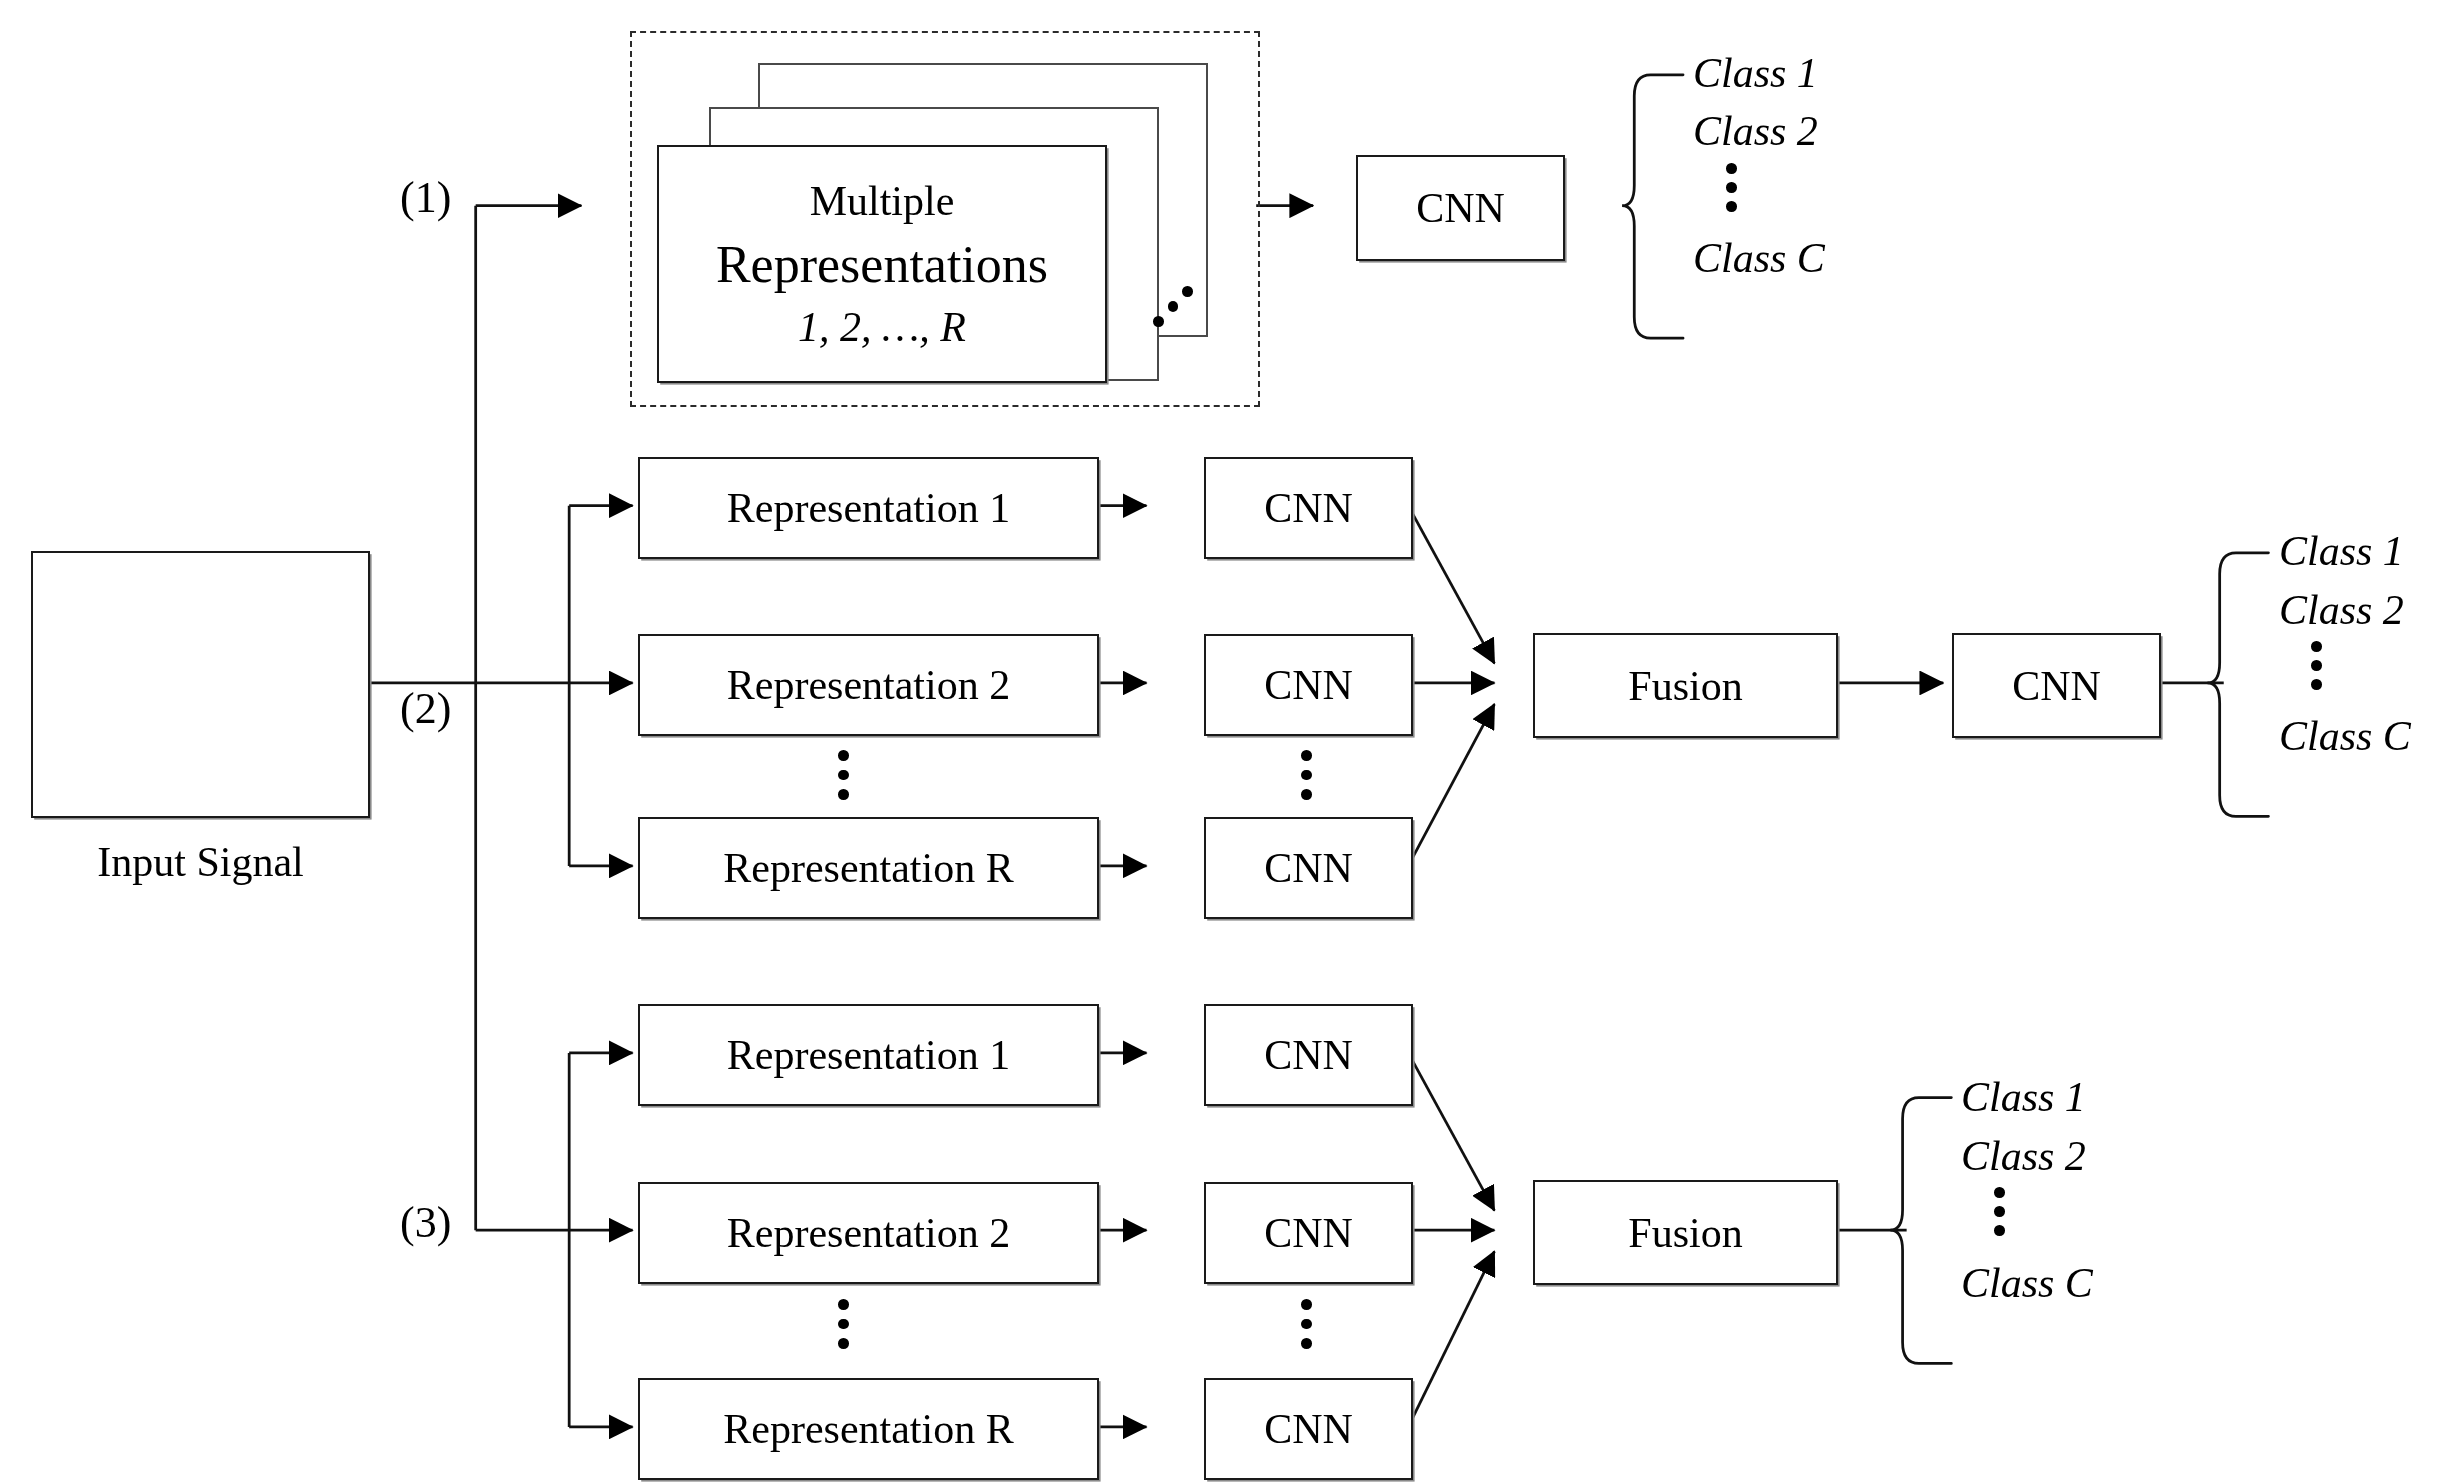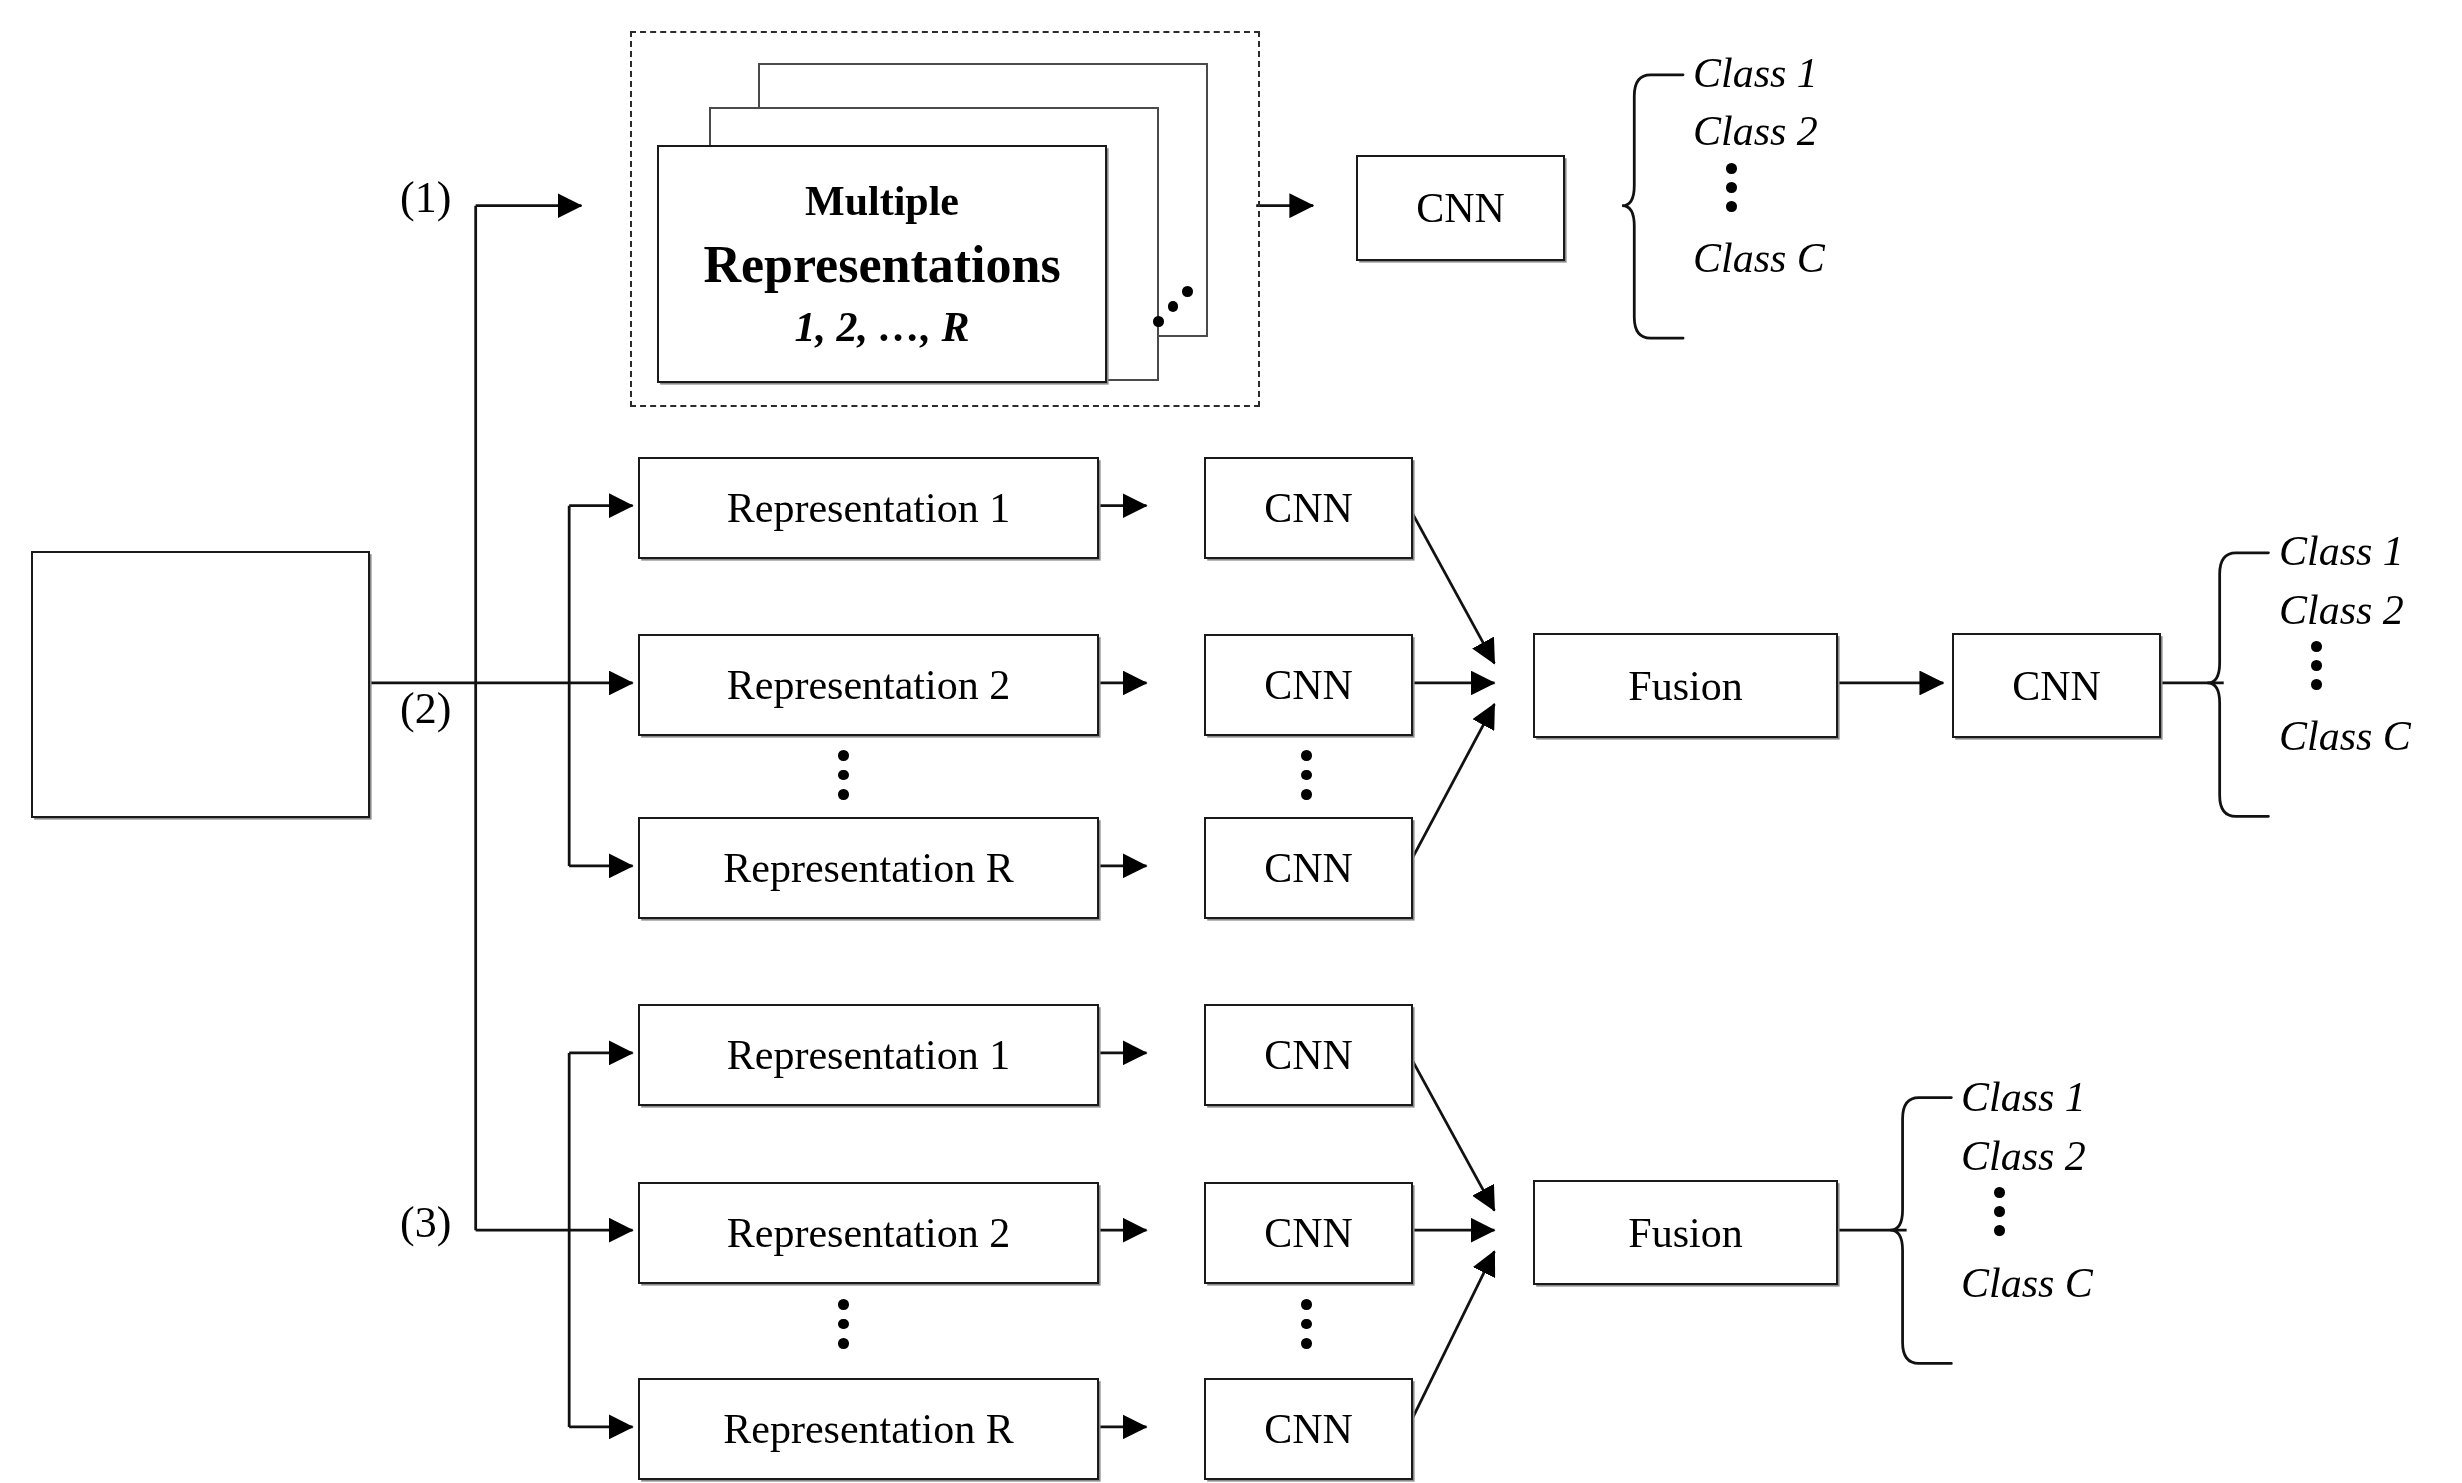--- a/index.html
+++ b/index.html
@@ -173,30 +173,31 @@
           <line x1="338" y1="146" x2="338" y2="174"></line>
         <line x1="354" y1="146" x2="354" y2="174"></line>
           <line x1="360" y1="140" x2="360" y2="180"></line>
         <line x1="366" y1="150" x2="366" y2="170"></line>
           <line x1="372" y1="142" x2="372" y2="178"></line>
       </g>
     </g>
   </svg>
 
   <div class="box" style="left:31px;top:551px;width:335px;height:263px;"></div>
+  <div class="lbl" style="left:42px;top:838px;width:317px;text-align:center;font-size:42px;">Input Signal</div>
 
   <div class="lbl" style="left:400px;top:172px;font-size:44px;">(1)</div>
   <div class="lbl" style="left:400px;top:683px;font-size:44px;">(2)</div>
   <div class="lbl" style="left:400px;top:1197px;font-size:44px;">(3)</div>
 
   <div class="dashbox" style="left:630px;top:31px;width:626px;height:372px;"></div>
 
   <div class="stacklayer" style="left:758px;top:63px;width:446px;height:270px;"></div>
   <div class="stacklayer" style="left:709px;top:107px;width:446px;height:270px;"></div>
-  <div class="box" style="left:657px;top:145px;width:446px;height:234px;flex-direction:column;gap:9.8px;font-weight:bold;">
+  <div class="box" style="left:657px;top:145px;width:446px;height:234px;flex-direction:column;gap:9.8px;">
     <span style="font-size:42px;">Multiple</span>
     <span style="font-size:52px;">Representations</span>
     <span style="font-size:42px;font-style:italic;">1, 2, …, R</span>
   </div>
   <div class="diagdots" style="left:1153px;top:283px;width:49px;height:49px;">
     <i style="left:0px;top:33px;"></i>
       <i style="left:14.6px;top:18px;"></i>
       <i style="left:29px;top:3.3px;"></i>
   </div>
 

